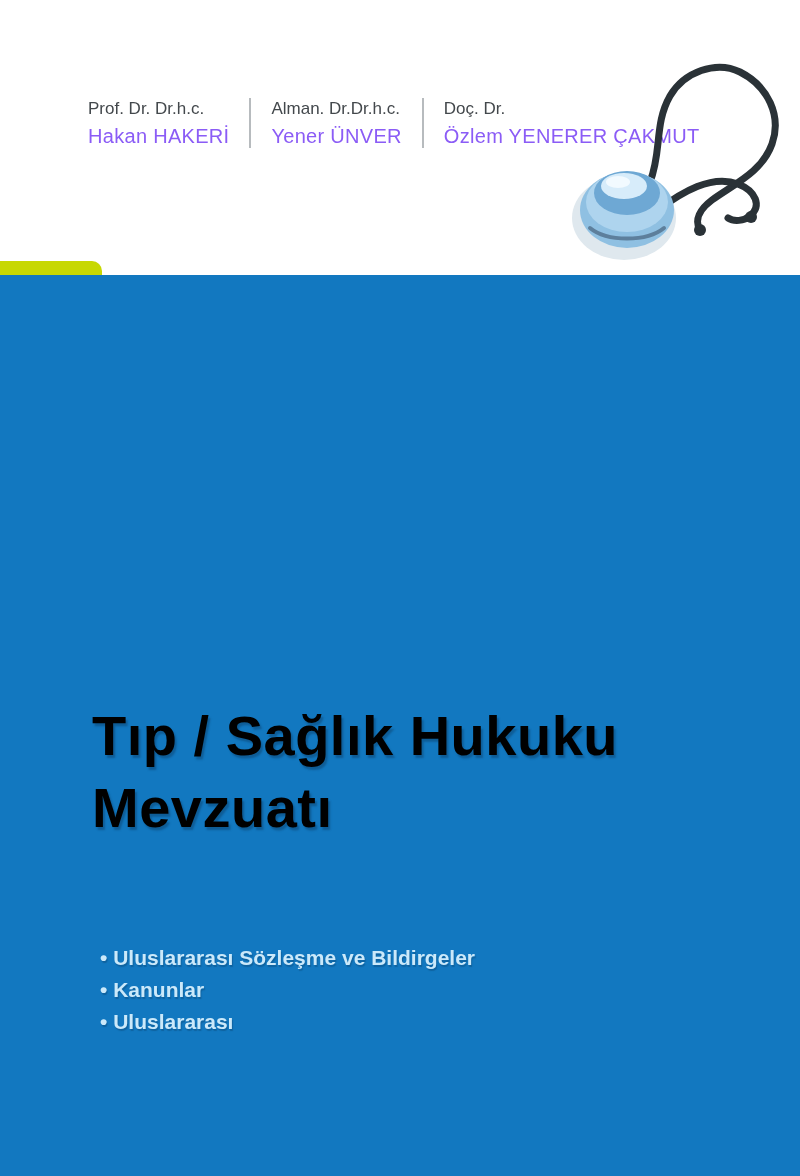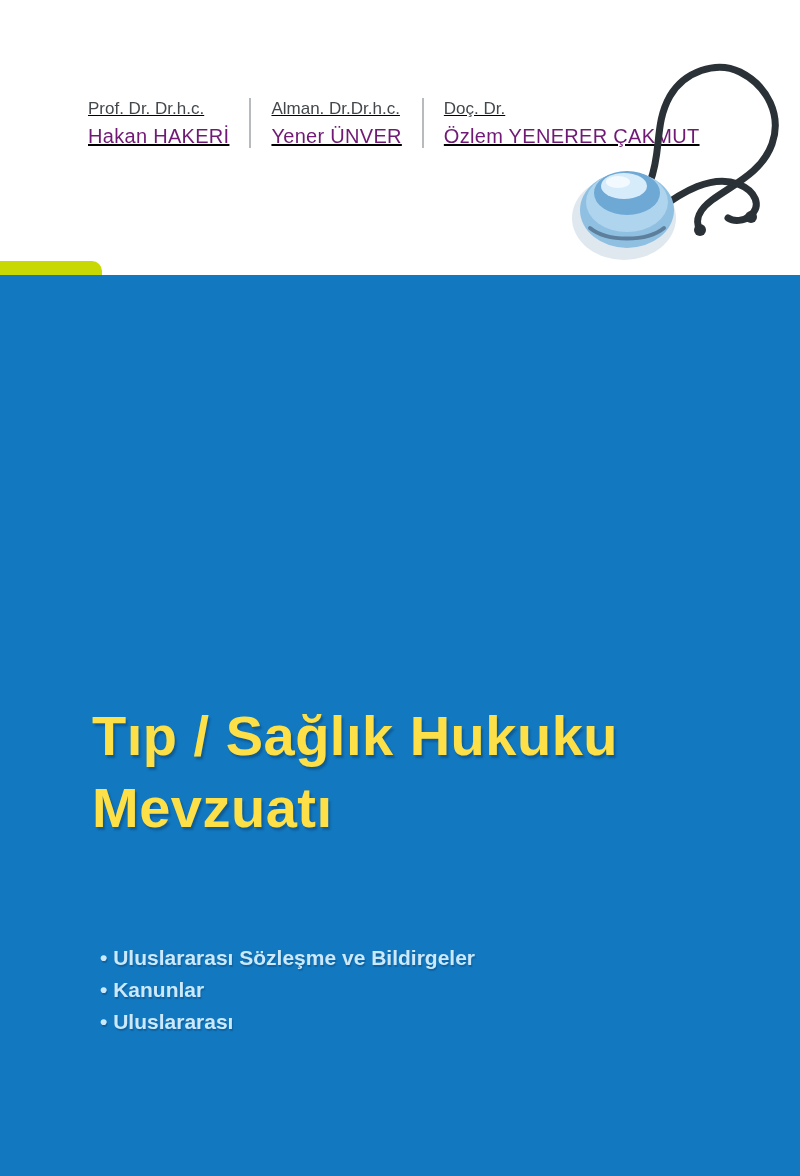--- a/index.html
+++ b/index.html
@@ -9,37 +9,37 @@
     background:#ffffff;
     overflow:hidden;
     font-family:"Liberation Sans","DejaVu Sans",sans-serif;
   }
   
   .top-band{position:absolute;left:0;top:0;width:800px;height:275px;background:#ffffff;}
   .authors{
     position:absolute;left:88px;top:96px;
     display:flex;align-items:stretch;
   }
-  .author-col{display:flex;flex-direction:column;justify-content:center;padding:0 20px;text-decoration:underline;}
+  .author-col{display:flex;flex-direction:column;justify-content:center;padding:0 20px;}
   .author-col:first-child{padding-left:0;}
   .author-title{font-size:17px;color:#43484c;line-height:26px;}
-  .author-name{font-size:20px;color:#701a75;line-height:28px;letter-spacing:0.3px;}
+  .author-name{font-size:20px;color:#8b5cf6;line-height:28px;letter-spacing:0.3px;}
   .author-divider{width:2px;background:#b7bbbe;margin:2px 0;}
   
   .steth{position:absolute;left:552px;top:32px;width:248px;height:240px;}
   
   .accent-bar{
     position:absolute;left:0;top:261px;width:102px;height:25px;
     background:#c7d802;border-radius:0 10px 10px 0;
   }
   
   .body-band{position:absolute;left:0;top:275px;width:800px;height:901px;background:#1278c0;}
   .book-title{
     position:absolute;left:92px;top:425px;
-    font-size:56px;line-height:72px;font-weight:bold;color:#fde047;
+    font-size:56px;line-height:72px;font-weight:bold;color:#000000;
     text-shadow:2px 3px 2px rgba(10,60,100,0.45);
     letter-spacing:0.5px;
   }
   .bullets{
     position:absolute;left:96px;top:663px;
     list-style:none;margin:4px;padding:0;
   }
   .bullets li{
     font-size:21px;font-weight:bold;color:#cbe9fa;line-height:32px;
     text-shadow:1px 2px 1px rgba(10,60,100,0.35);

